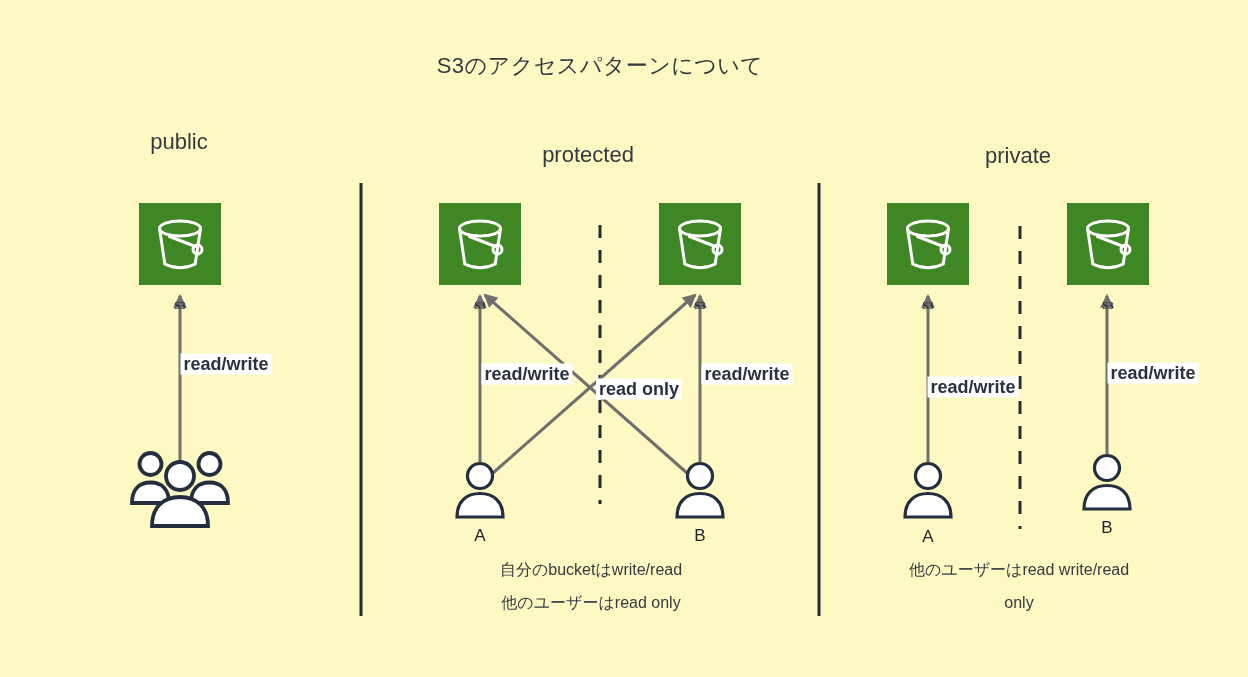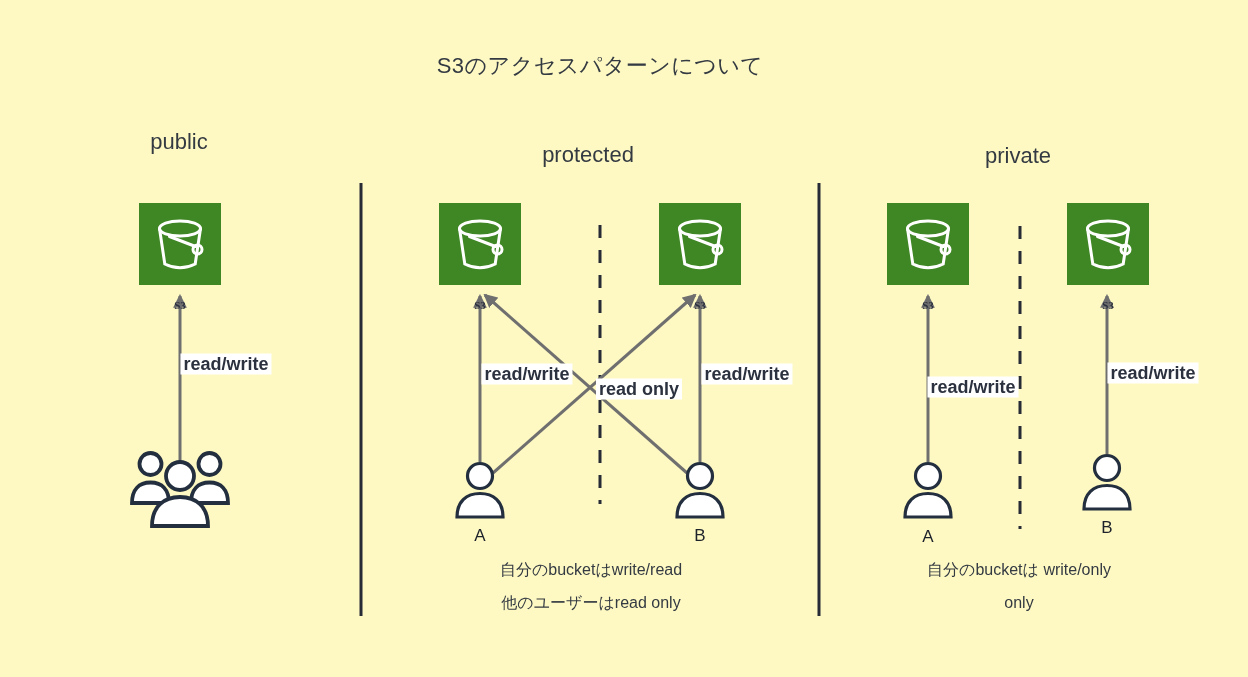--- a/index.html
+++ b/index.html
@@ -181,17 +181,17 @@
   <div class="abs mid user-label" style="left:928px; top:537px">A</div>
   <div class="abs mid user-label" style="left:1107px; top:528px">B</div>
 
   <div class="abs cx caption small" style="left:181px; top:536px">
   </div>
   <div class="abs cx caption" style="left:591px; top:553px">
     <div>自分のbucketはwrite/read</div>
     <div>他のユーザーはread only</div>
   </div>
   <div class="abs cx caption" style="left:1019px; top:553px">
-    <div>自分のbucketは write/only</div>
+    <div>他のユーザーはread write/read</div>
     <div>only</div>
   </div>
 
 </div>
 
 </body></html>

